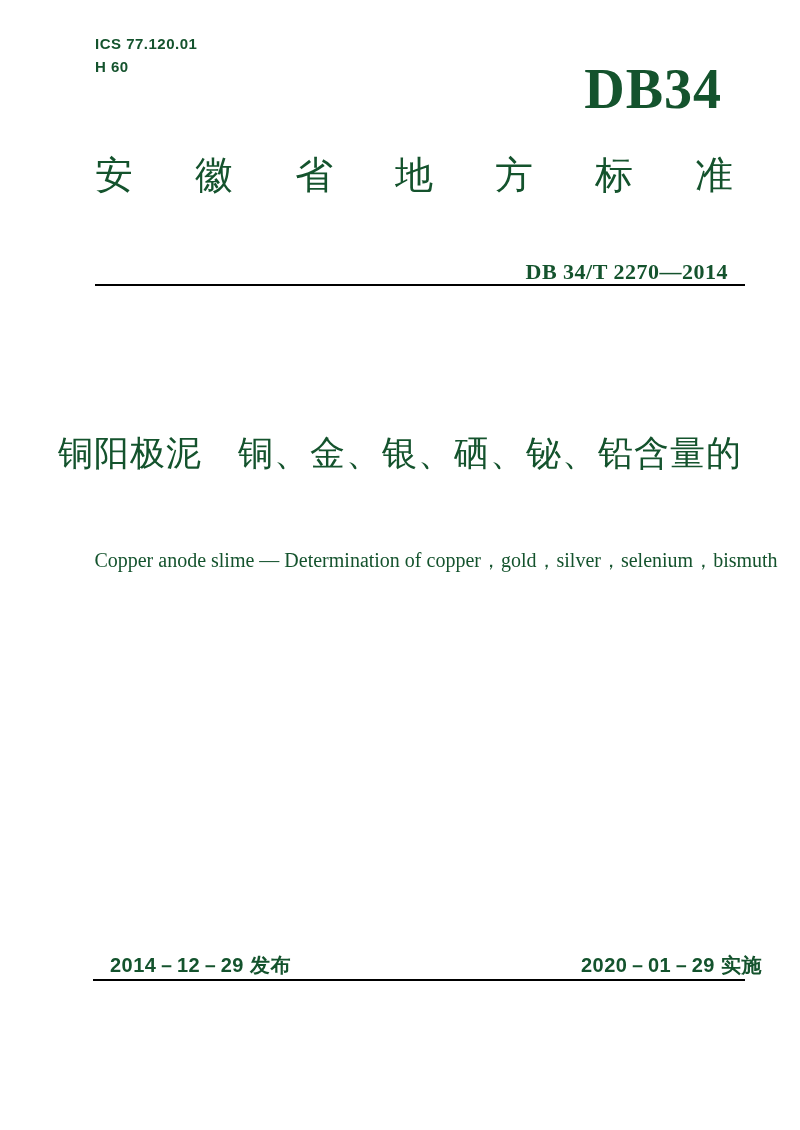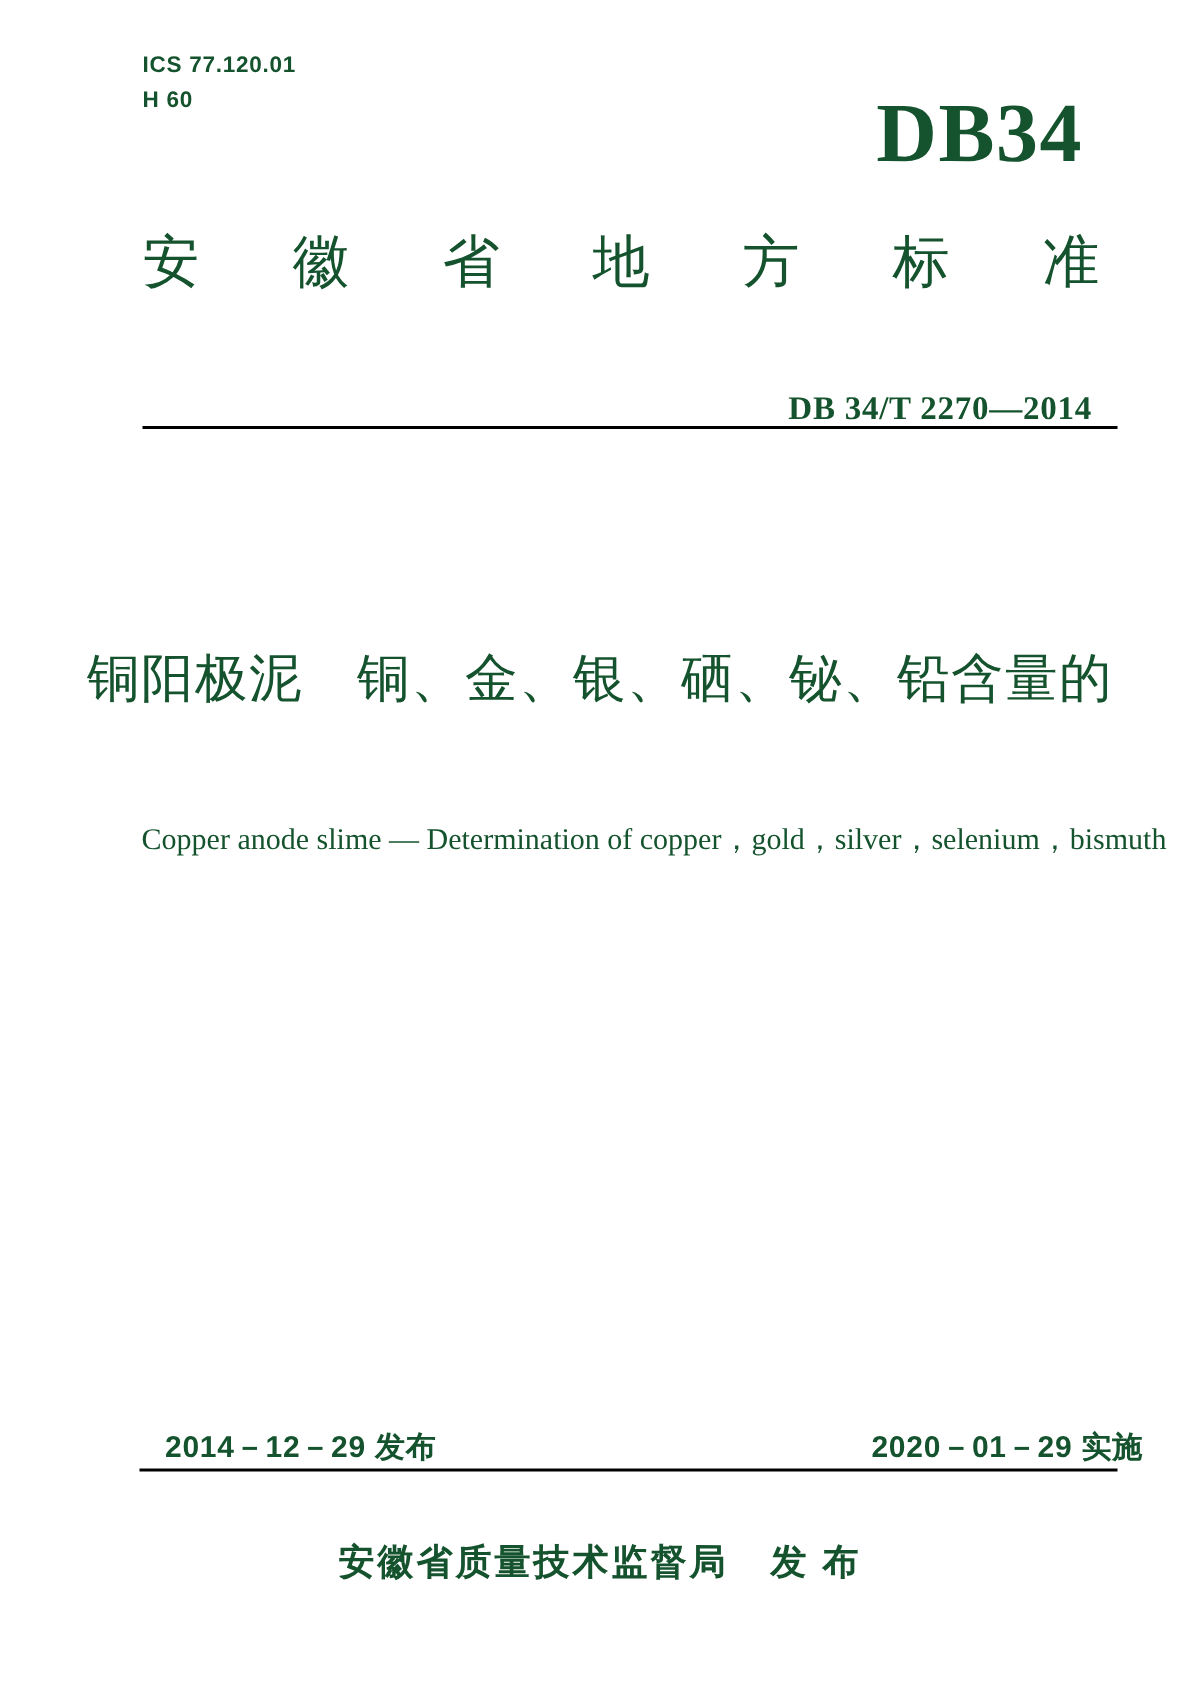--- a/index.html
+++ b/index.html
@@ -96,17 +96,14 @@
     <div>Copper anode slime — Determination of copper，gold，silver，selenium，bismuth</div>
   </div>
 
   <div class="dates-row">
     <span>2014－12－29 发布</span>
     <span>2020－01－29 实施</span>
   </div>
 
   <div class="rule rule-bottom"></div>
 
-  <div class="publisher-row">
-    <span>安徽省质量技术监督局</span><span class="publish-label">发 布</span>
-  </div>
 
 </div>
 
 </body></html>

